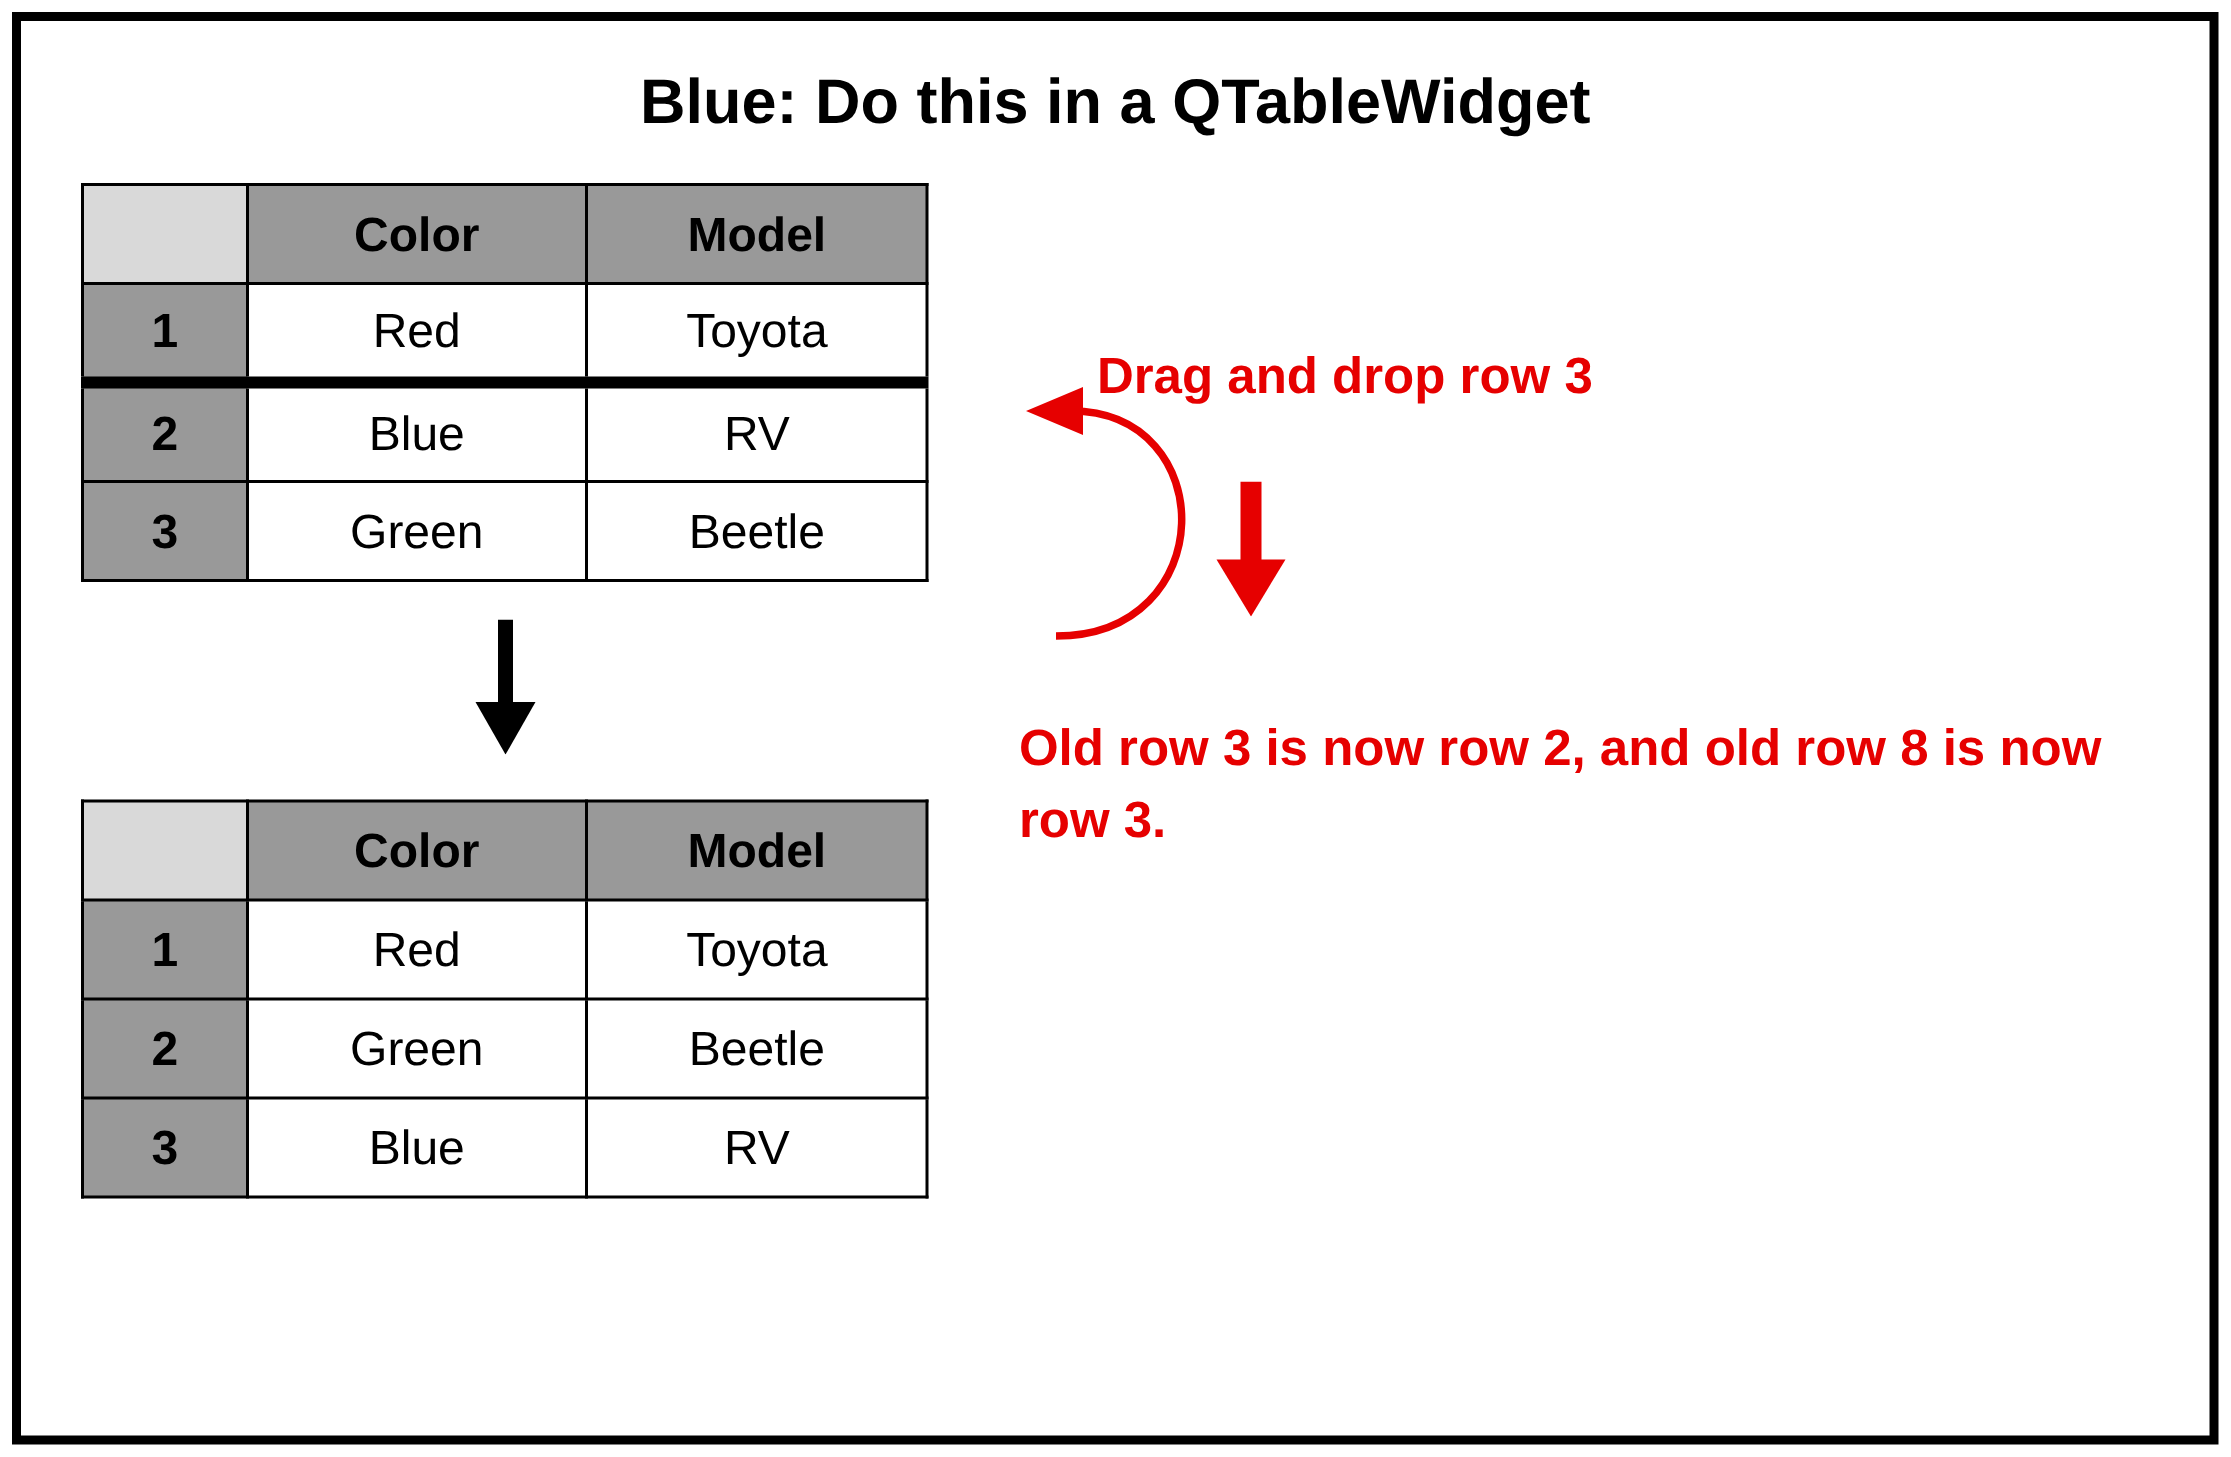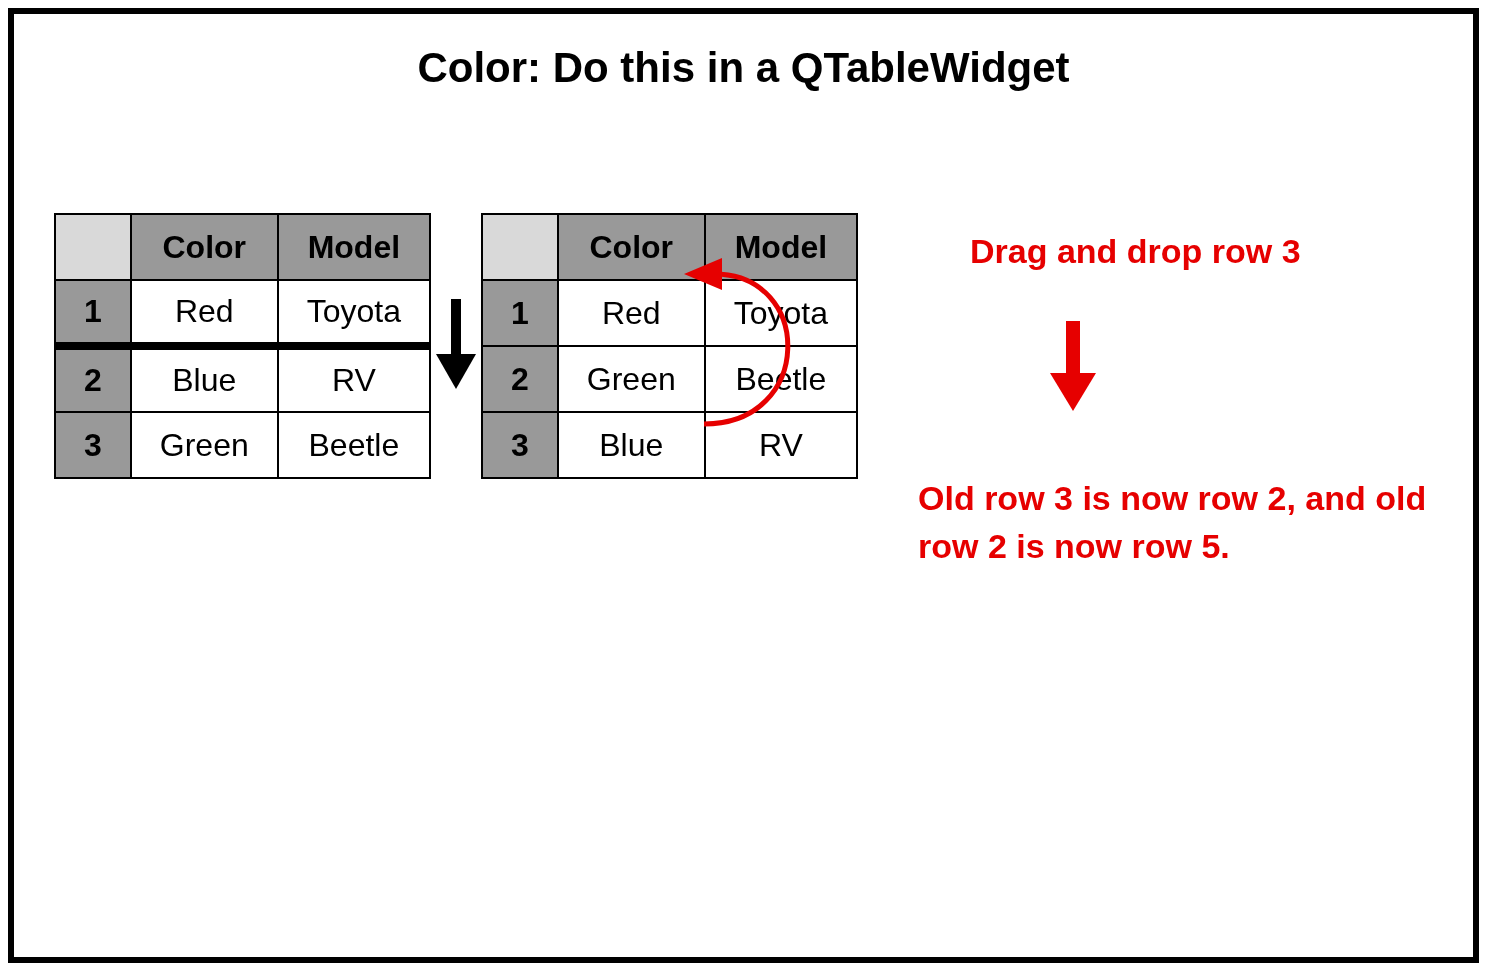--- a/index.html
+++ b/index.html
@@ -28,21 +28,21 @@
       font-size: 42px;
       font-weight: bold;
       margin-bottom: 30px;
     }
     .content {
       display: flex;
       gap: 60px;
     }
     .left-col {
       display: flex;
-      flex-direction: row;
+      flex-direction: column;
       align-items: center;
     }
     .right-col {
       display: flex;
       flex-direction: column;
       padding-top: 110px;
     }
     table {
       border-collapse: collapse;
       font-size: 32px;
@@ -97,21 +97,21 @@
       position: absolute;
       left: 670px;
       top: 240px;
     }
   </style>
 </head>
 <body>
 
 <div class="frame">
 
-  <h1 class="title">Color: Do this in a QTableWidget</h1>
+  <h1 class="title">Blue: Do this in a QTableWidget</h1>
 
   <div class="content">
 
     <div class="left-col">
 
       <table>
         <tbody>
             <tr>
           <th class="corner-cell"></th>
           <th class="col-header">Color</th>
@@ -172,21 +172,21 @@
     <div class="right-col">
       <div class="annotation-1">Drag and drop row 3</div>
 
       <div class="red-down-arrow">
         <svg width="50" height="90" viewBox="0 0 50 90">
           <line x1="25" y1="0" x2="25" y2="58" stroke="#e60000" stroke-width="14"></line>
           <polygon points="25,90 2,52 48,52" fill="#e60000"></polygon>
         </svg>
       </div>
 
-      <div class="annotation-2">Old row 3 is now row 2, and old row 2 is now row 5.</div>
+      <div class="annotation-2">Old row 3 is now row 2, and old row 8 is now row 3.</div>
     </div>
 
   </div>
 
   <div class="curved-arrow-wrap">
     <svg width="160" height="200" viewBox="0 0 160 200">
       <path d="M 30 20 C 130 20, 130 170, 20 170" stroke="#e60000" stroke-width="5" fill="none"></path>
       <polygon points="0,20 38,4 38,36" fill="#e60000"></polygon>
     </svg>
   </div>

